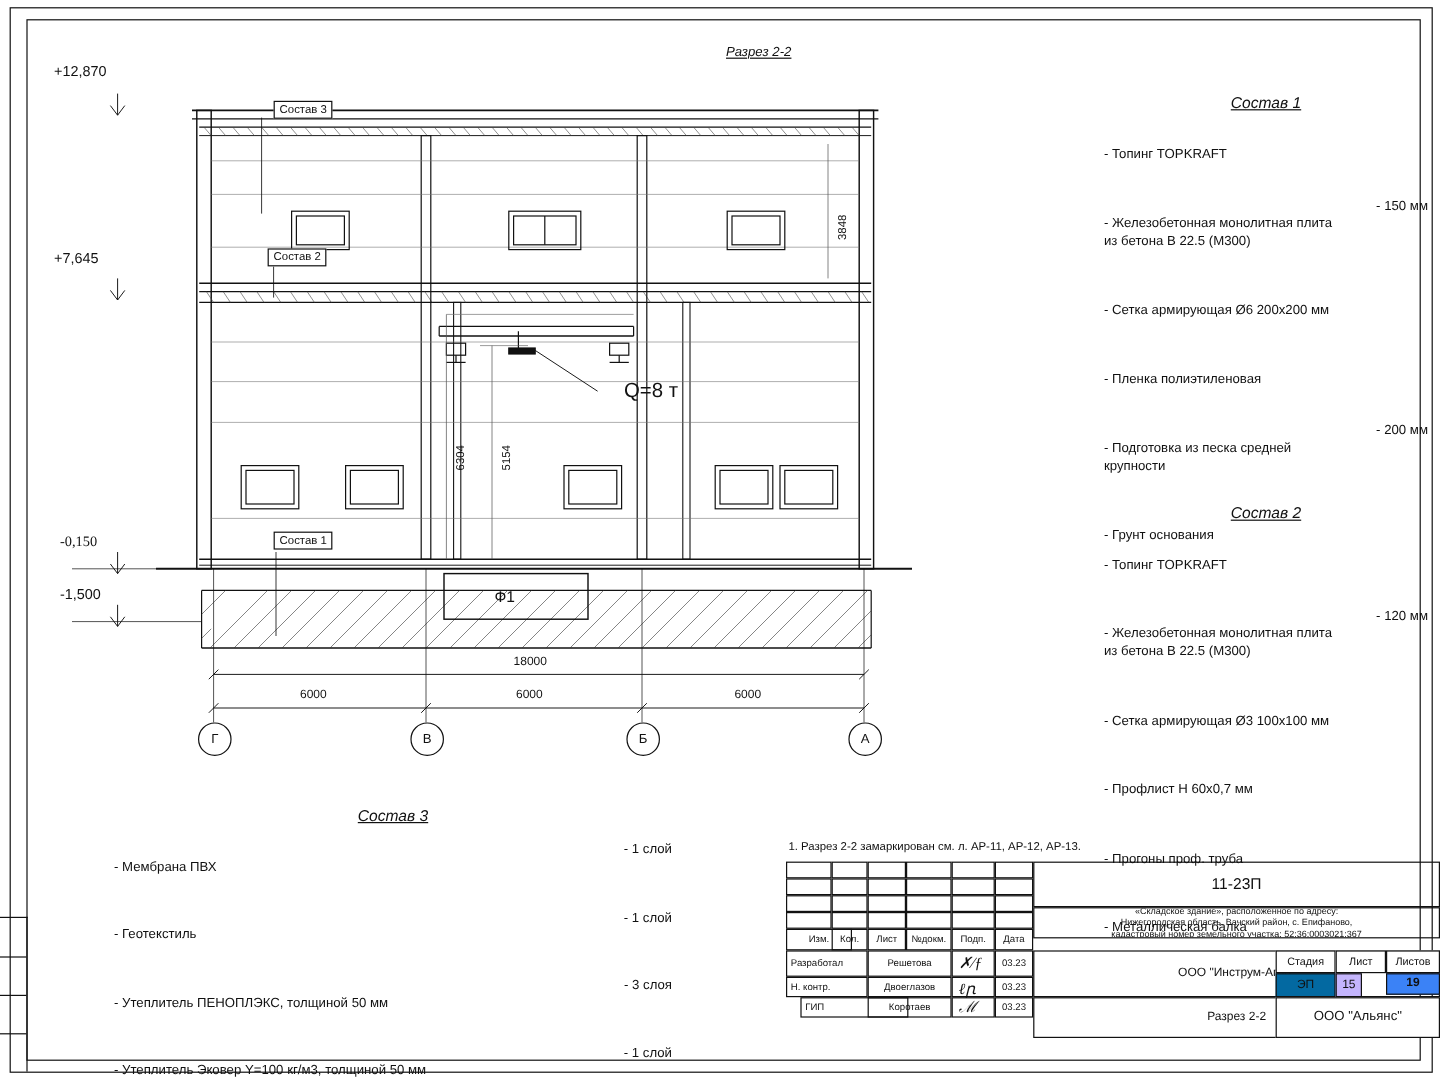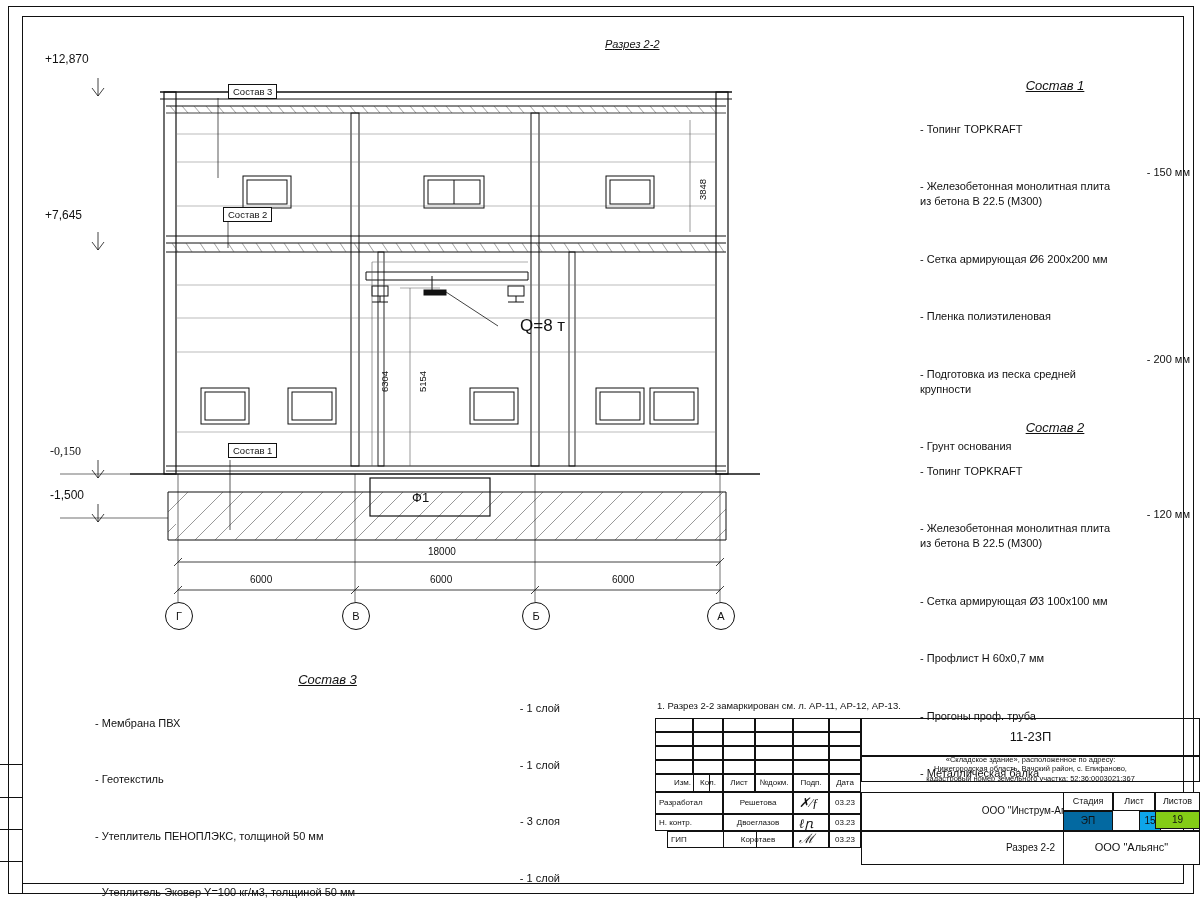--- a/index.html
+++ b/index.html
@@ -572,22 +572,22 @@
 кадастровый номер земельного участка: 52:36:0003021:367</div>
 
     <div class="cell" style="left:206px; top:92px; width:339px; height:39px; font-size:10px;">ООО "Инструм-Агро"</div>
 
     <div class="cell" style="left:206px; top:131px; width:339px; height:34px; font-size:10px;">Разрез 2-2</div>
 
     <div class="cell" style="left:408px; top:92px; width:50px; height:19px; font-size:9px; background:#fff;">Стадия</div>
     <div class="cell" style="left:458px; top:92px; width:42px; height:19px; font-size:9px; background:#fff;">Лист</div>
     <div class="cell" style="left:500px; top:92px; width:45px; height:19px; font-size:9px; background:#fff;">Листов</div>
     <div class="cell" style="left:408px; top:111px; width:50px; height:20px; font-size:10px; background:#0369a1;">ЭП</div>
-    <div class="cell" style="left:484px; top:111px; width:22px; height:20px; font-size:10px; background:#0ea5e9;">15</div>
-    <div class="cell" style="left:500px; top:111px; width:45px; height:18px; font-size:10px; background:#84cc16;">19</div>
+    <div class="cell" style="left:458px; top:111px; width:22px; height:20px; font-size:10px; background:#c4b5fd;">15</div>
+    <div class="cell" style="left:500px; top:111px; width:45px; height:18px; font-size:10px; background:#3b82f6;font-weight:bold;">19</div>
 
     <div class="cell" style="left:408px; top:131px; width:137px; height:34px; font-size:11px; background:#fff;">ООО "Альянс"</div>
 
     <div class="sig" style="left:144px; top:95px;">✗⁄ƒ</div>
     <div class="sig" style="left:144px; top:114px;">ℓꞃ</div>
     <div class="sig" style="left:144px; top:129px;">ℳ</div>
   </div>
 
 </div>
 

